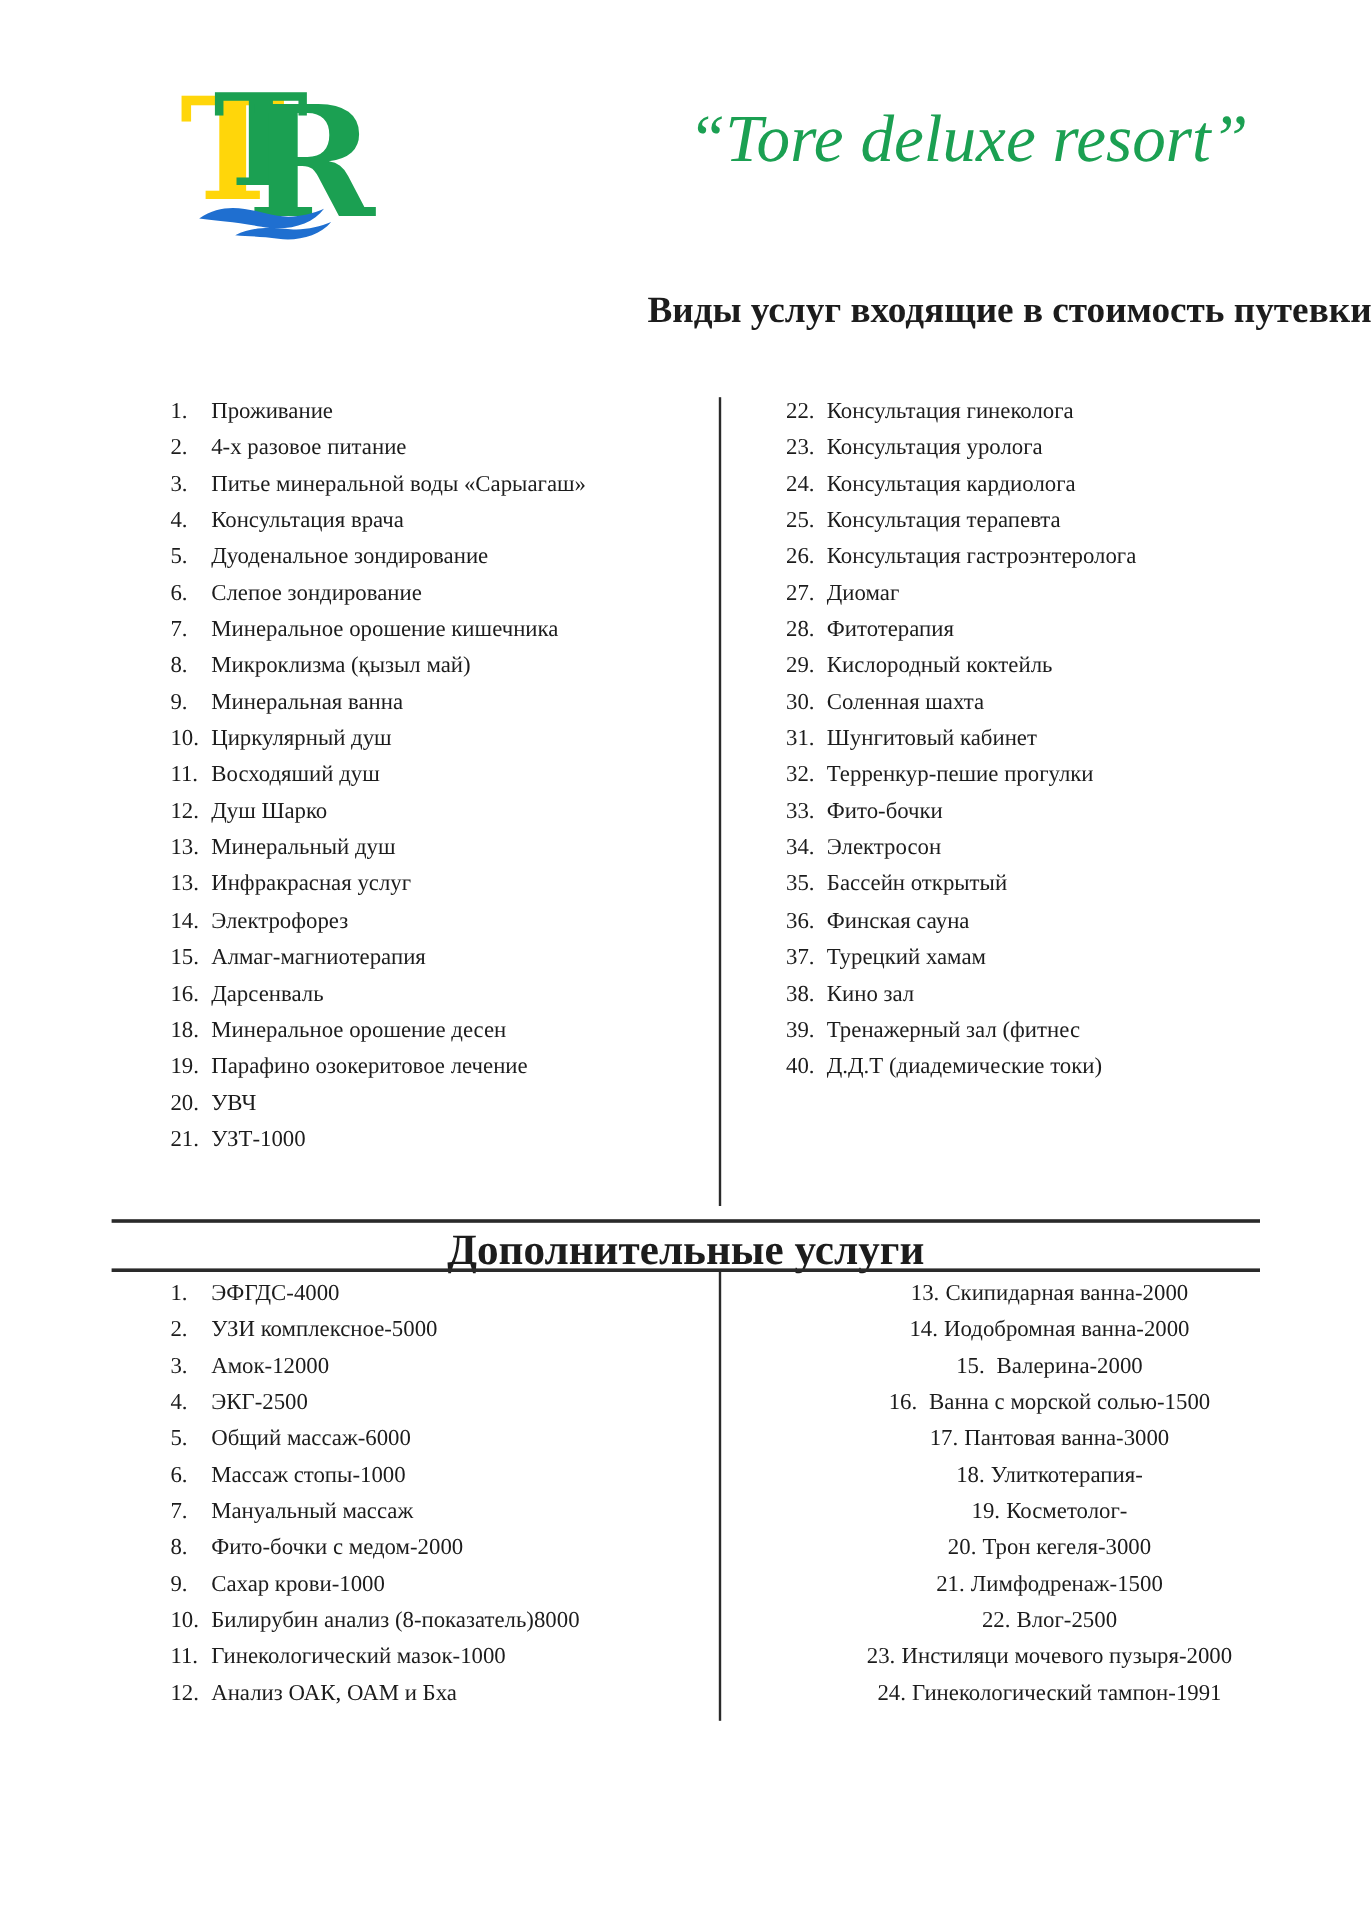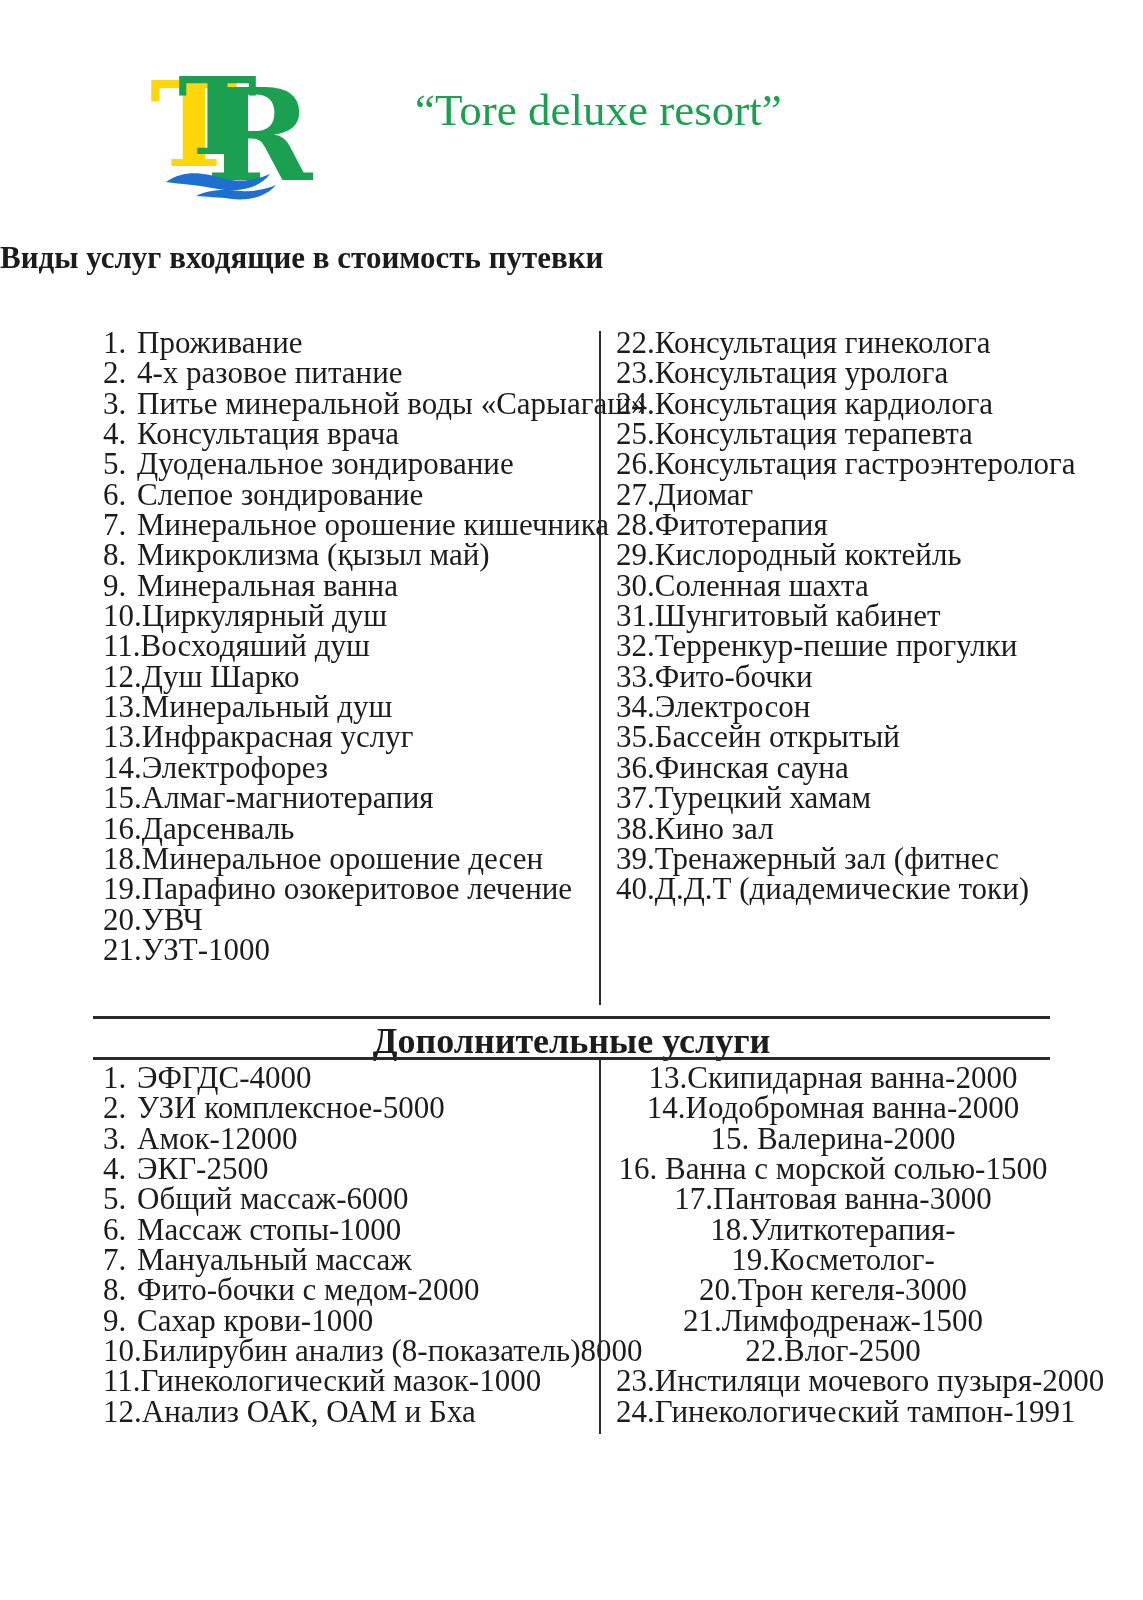--- a/index.html
+++ b/index.html
@@ -15,40 +15,40 @@
     width:1143px;height:1600px;position:relative;overflow:hidden;
     font-family:"Liberation Serif","DejaVu Serif",serif;
     color:var(--ink);
   }
   .page{position:absolute;inset:0;background:#fff;}
 
   
   .logo{position:absolute;left:148px;top:50px;width:215px;height:155px;}
   .brand-title{
     position:absolute;left:415px;top:84px;width:625px;
-    text-align:left;font-size:45px;font-weight:400;
-    color:var(--brand-green);letter-spacing:0px;white-space:nowrap;
+    text-align:right;font-size:56px;font-weight:400;
+    color:var(--brand-green);letter-spacing:0px;white-space:nowrap;font-style:italic;
   }
 
   
-  .sec1-head{position:absolute;left:0;top:238px;width:1143px;text-align:left;
+  .sec1-head{position:absolute;left:0;top:238px;width:1143px;text-align:right;
     font-weight:bold;font-size:31px;line-height:40px;}
   .sec2-head{position:absolute;left:0;top:1020px;width:1143px;text-align:center;
     font-weight:bold;font-size:36px;}
 
   
   .hrule{position:absolute;left:93px;width:957px;background:var(--rule);}
   .hrule.top{top:1016px;height:3px;}
   .hrule.bottom{top:1057px;height:3px;}
   .vrule{position:absolute;width:2px;background:var(--rule);}
   .vrule.sec1{left:599px;top:331px;height:674px;}
   .vrule.sec2{left:599px;top:1060px;height:374px;}
 
   
-  .col{position:absolute;font-size:31px;line-height:30.35px;white-space:nowrap;}
+  .col{position:absolute;font-size:19px;line-height:30.35px;white-space:nowrap;margin-left:39px;}
   .col.s1-left {left:103px;top:328px;width:496px;}
   .col.s1-right{left:616px;top:328px;width:434px;}
   .col.s2-left {left:103px;top:1063px;width:496px;}
   .col.s2-right{left:616px;top:1063px;width:434px;text-align:center;}
   .row{display:block;}
   .num{display:inline-block;min-width:34px;}
 </style>
 </head>
 <body>
 

